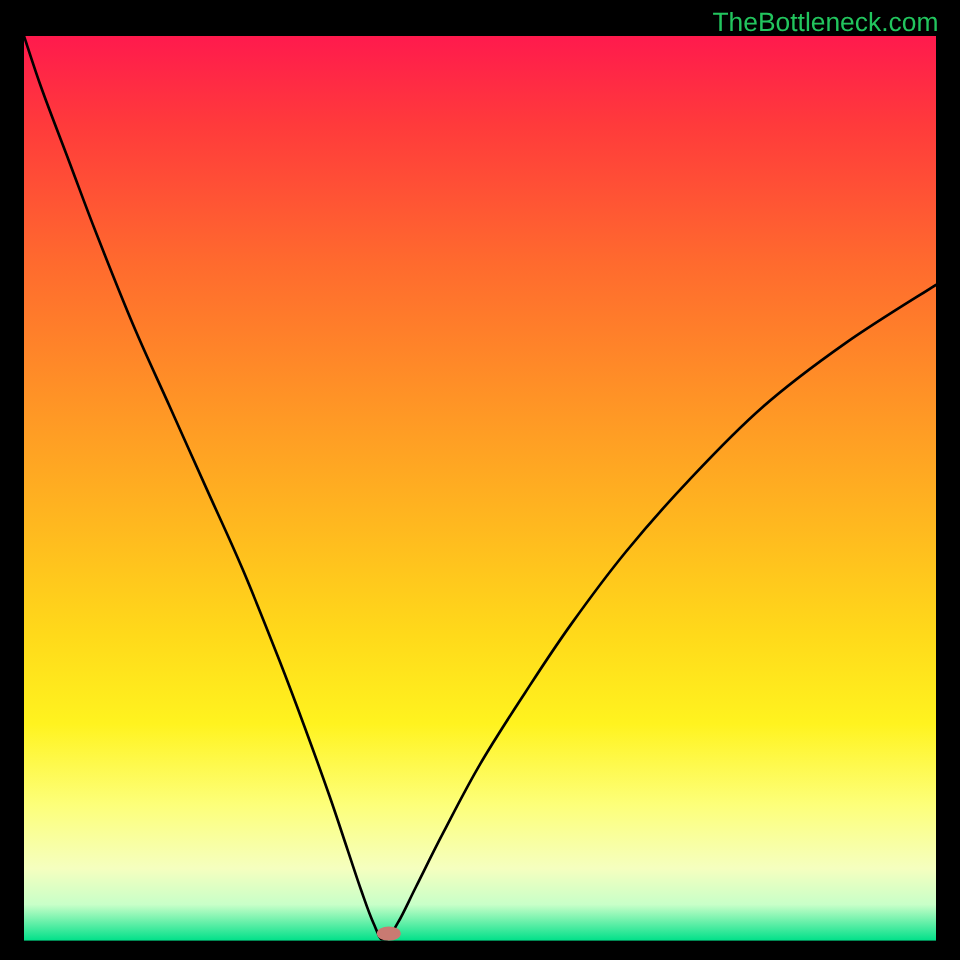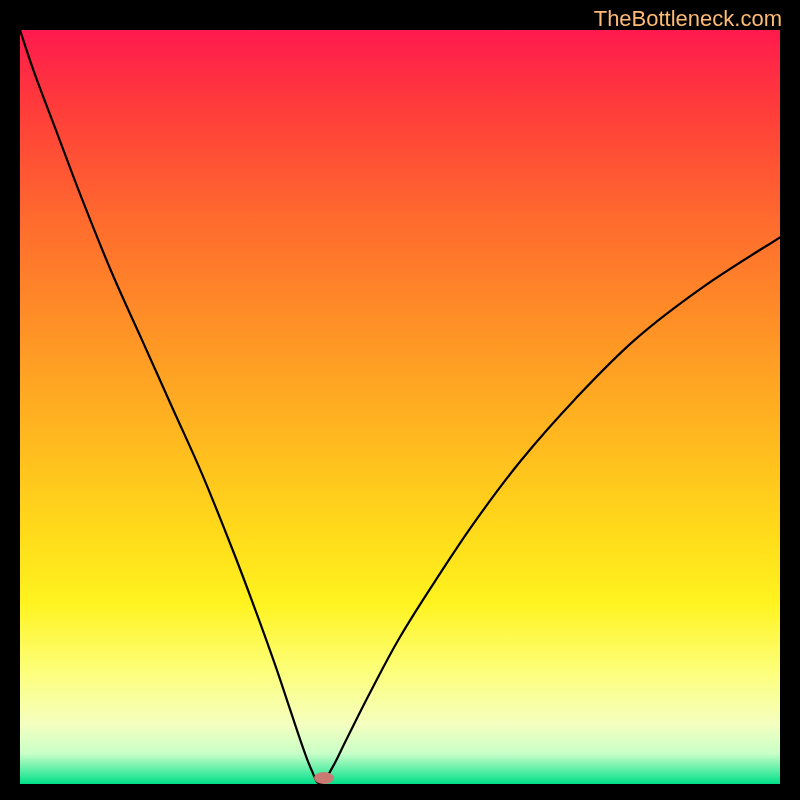--- a/index.html
+++ b/index.html
@@ -13,21 +13,21 @@
   .stage {
     position: relative;
     width: 800px;
     height: 800px;
     background: #000;
   }
   .attribution {
     position: absolute;
     top: 6px;
     right: 18px;
-    color: #fdba74;
+    color: #22c55e;
     font-family: Arial, Helvetica, sans-serif;
     font-size: 22px;
     z-index: 10;
   }
   .plot {
     position: absolute;
     left: 20px;
     top: 30px;
     width: 760px;
     height: 754px;

